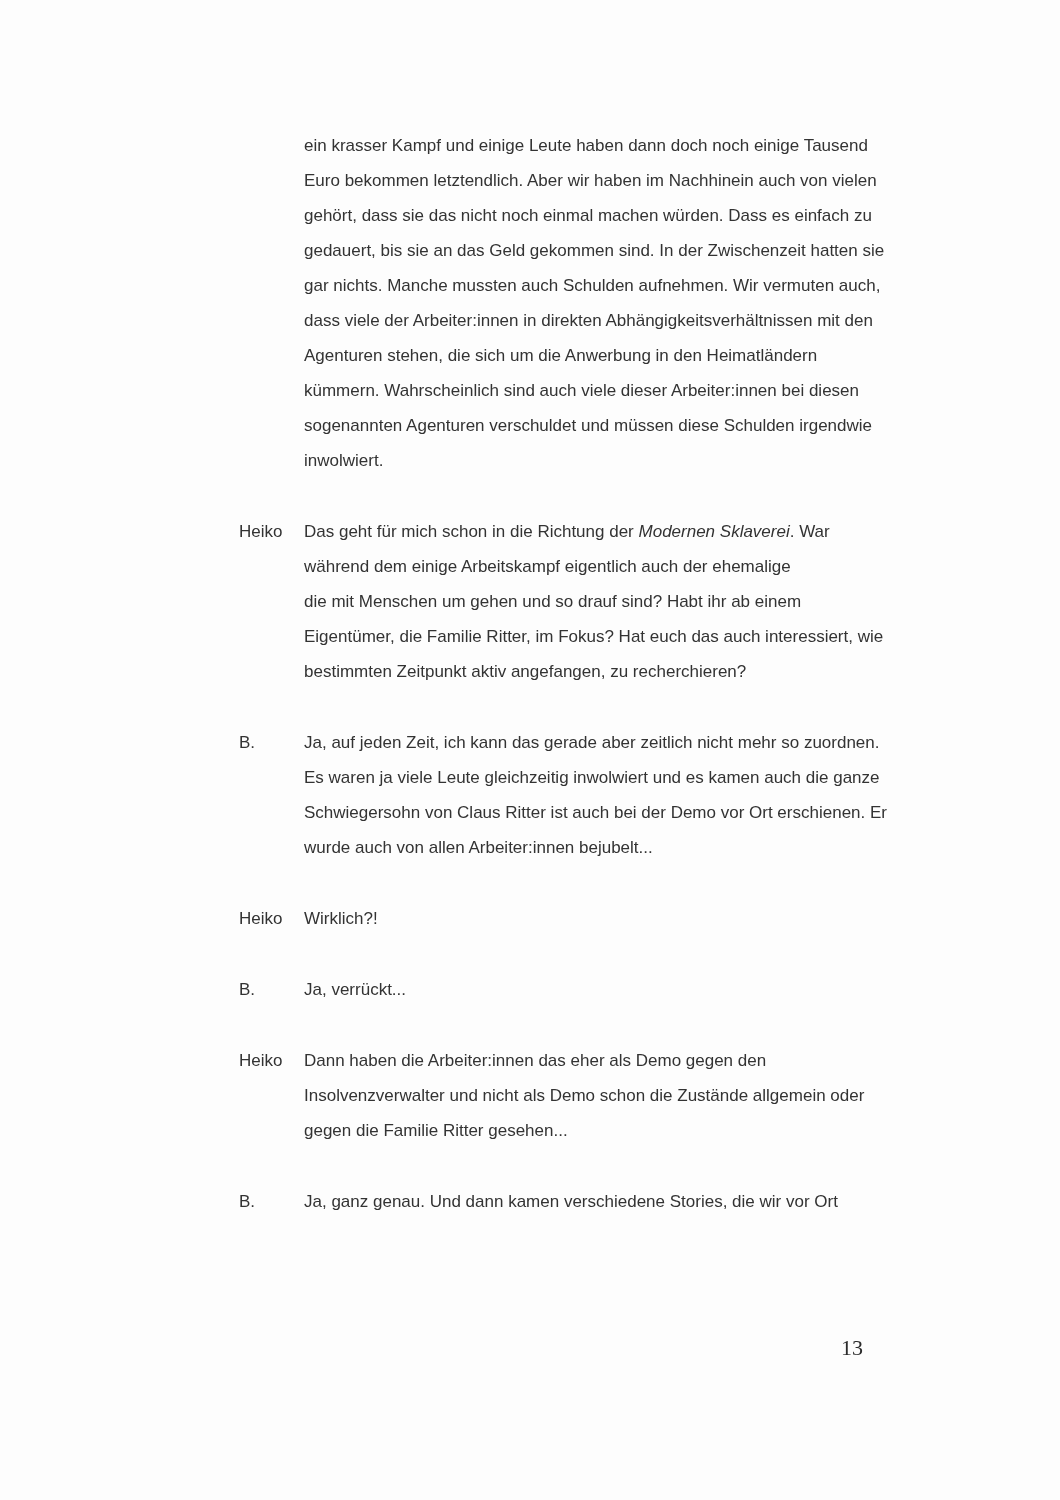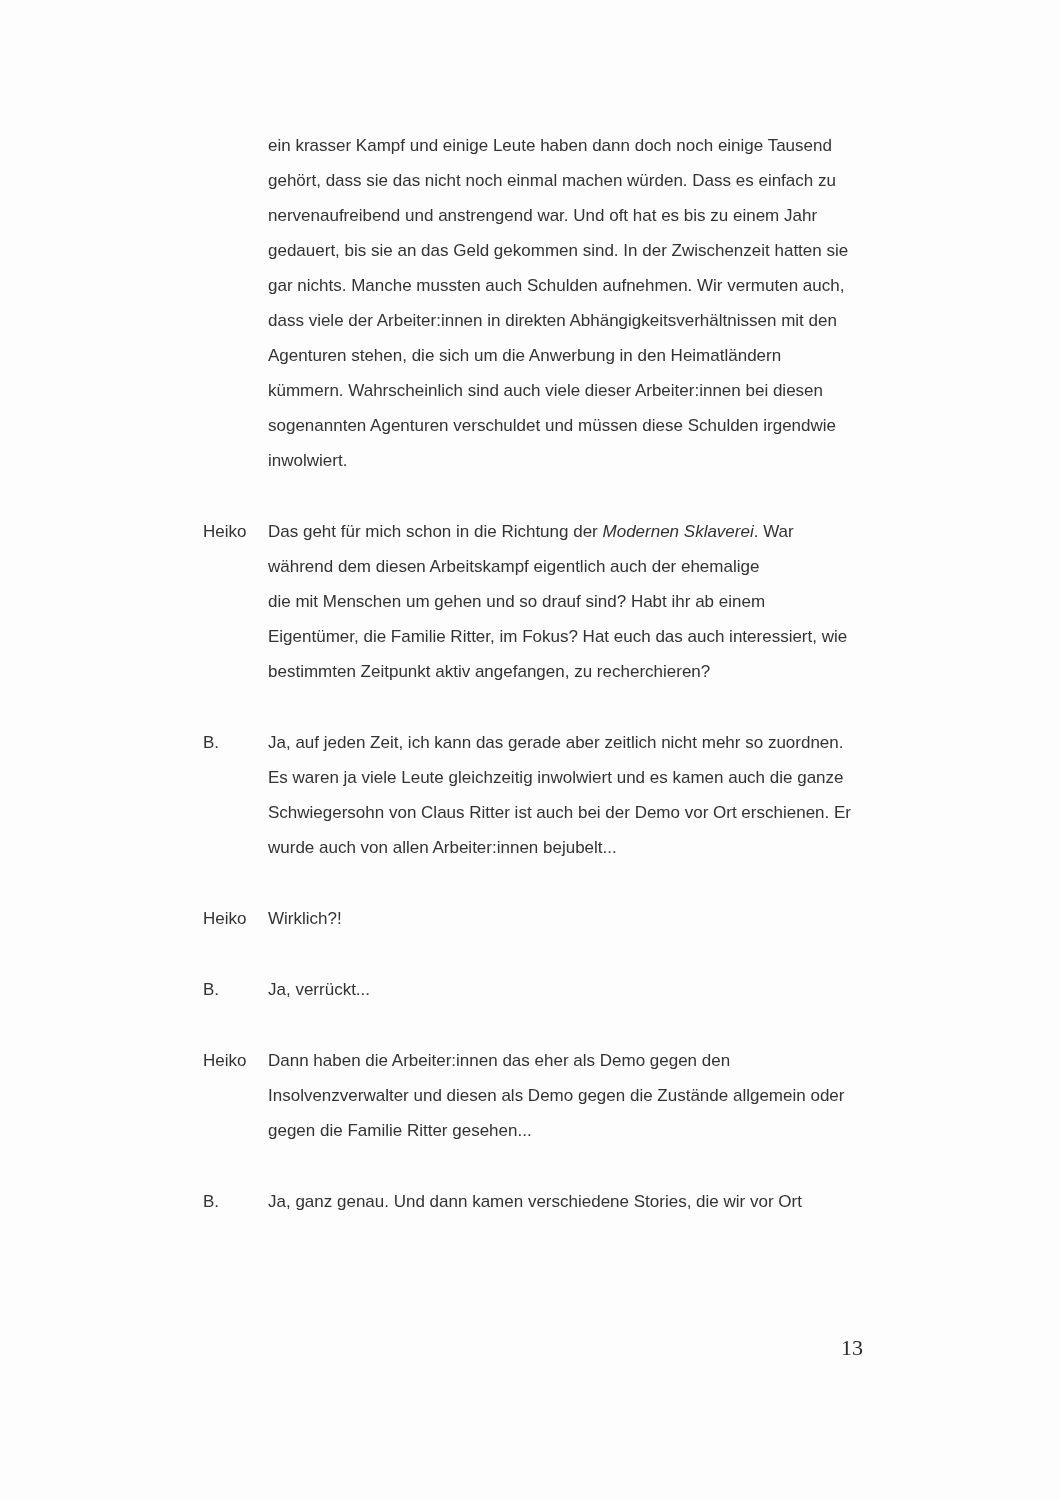--- a/index.html
+++ b/index.html
@@ -25,20 +25,21 @@
     display: flex;
     align-items: flex-start;
     margin-bottom: 36px;
   }
   .speaker-label {
     flex: 0 0 65px;
     font-size: 17px;
     line-height: 35px;
     height: 35px;
     white-space: nowrap;
+    margin-left: 36px;
   }
   .dialogue-text {
     flex: 1 1 auto;
   }
   .dialogue-line {
     font-size: 17px;
     line-height: 35px;
     height: 35px;
     white-space: nowrap;
   }
@@ -57,36 +58,36 @@
 </style>
 </head>
 <body>
 
 <div class="page">
   <div class="transcript">
       <div class="dialogue-block">
         <div class="speaker-label"></div>
         <div class="dialogue-text">
           <div class="dialogue-line"><span>ein krasser Kampf und einige Leute haben dann doch noch einige Tausend</span></div>
+          <div class="dialogue-line"><span>Euro bekommen letztendlich. Aber wir haben im Nachhinein auch von vielen</span></div>
           <div class="dialogue-line"><span>gehört, dass sie das nicht noch einmal machen würden. Dass es einfach zu</span></div>
-          <div class="dialogue-line"><span>nervenaufreibend und anstrengend war. Und oft hat es bis zu einem Jahr</span></div>
           <div class="dialogue-line"><span>gedauert, bis sie an das Geld gekommen sind. In der Zwischenzeit hatten sie</span></div>
           <div class="dialogue-line"><span>gar nichts. Manche mussten auch Schulden aufnehmen. Wir vermuten auch,</span></div>
           <div class="dialogue-line"><span>dass viele der Arbeiter:innen in direkten Abhängigkeitsverhältnissen mit den</span></div>
           <div class="dialogue-line"><span>Agenturen stehen, die sich um die Anwerbung in den Heimatländern</span></div>
           <div class="dialogue-line"><span>kümmern. Wahrscheinlich sind auch viele dieser Arbeiter:innen bei diesen</span></div>
           <div class="dialogue-line"><span>sogenannten Agenturen verschuldet und müssen diese Schulden irgendwie</span></div>
           <div class="dialogue-line"><span>inwolwiert.</span></div>
         </div>
       </div>
       <div class="dialogue-block">
         <div class="speaker-label">Heiko</div>
         <div class="dialogue-text">
           <div class="dialogue-line"><span>Das geht für mich schon in die Richtung der </span><em>Modernen Sklaverei</em><span>. War</span></div>
-          <div class="dialogue-line"><span>während dem diesen Arbeitskampf eigentlich auch der ehemalige</span></div>
+          <div class="dialogue-line"><span>während dem einige Arbeitskampf eigentlich auch der ehemalige</span></div>
           <div class="dialogue-line"><span>die mit Menschen um gehen und so drauf sind? Habt ihr ab einem</span></div>
           <div class="dialogue-line"><span>Eigentümer, die Familie Ritter, im Fokus? Hat euch das auch interessiert, wie</span></div>
           <div class="dialogue-line"><span>bestimmten Zeitpunkt aktiv angefangen, zu recherchieren?</span></div>
         </div>
       </div>
       <div class="dialogue-block">
         <div class="speaker-label">B.</div>
         <div class="dialogue-text">
           <div class="dialogue-line"><span>Ja, auf jeden Zeit, ich kann das gerade aber zeitlich nicht mehr so zuordnen.</span></div>
           <div class="dialogue-line"><span>Es waren ja viele Leute gleichzeitig inwolwiert und es kamen auch die ganze</span></div>
@@ -103,21 +104,21 @@
       <div class="dialogue-block">
         <div class="speaker-label">B.</div>
         <div class="dialogue-text">
           <div class="dialogue-line"><span>Ja, verrückt...</span></div>
         </div>
       </div>
       <div class="dialogue-block">
         <div class="speaker-label">Heiko</div>
         <div class="dialogue-text">
           <div class="dialogue-line"><span>Dann haben die Arbeiter:innen das eher als Demo gegen den</span></div>
-          <div class="dialogue-line"><span>Insolvenzverwalter und diesen als Demo gegen die Zustände allgemein oder</span></div>
+          <div class="dialogue-line"><span>Insolvenzverwalter und nicht als Demo schon die Zustände allgemein oder</span></div>
           <div class="dialogue-line"><span>gegen die Familie Ritter gesehen...</span></div>
         </div>
       </div>
       <div class="dialogue-block">
         <div class="speaker-label">B.</div>
         <div class="dialogue-text">
           <div class="dialogue-line"><span>Ja, ganz genau. Und dann kamen verschiedene Stories, die wir vor Ort</span></div>
         </div>
       </div>
     </div>

